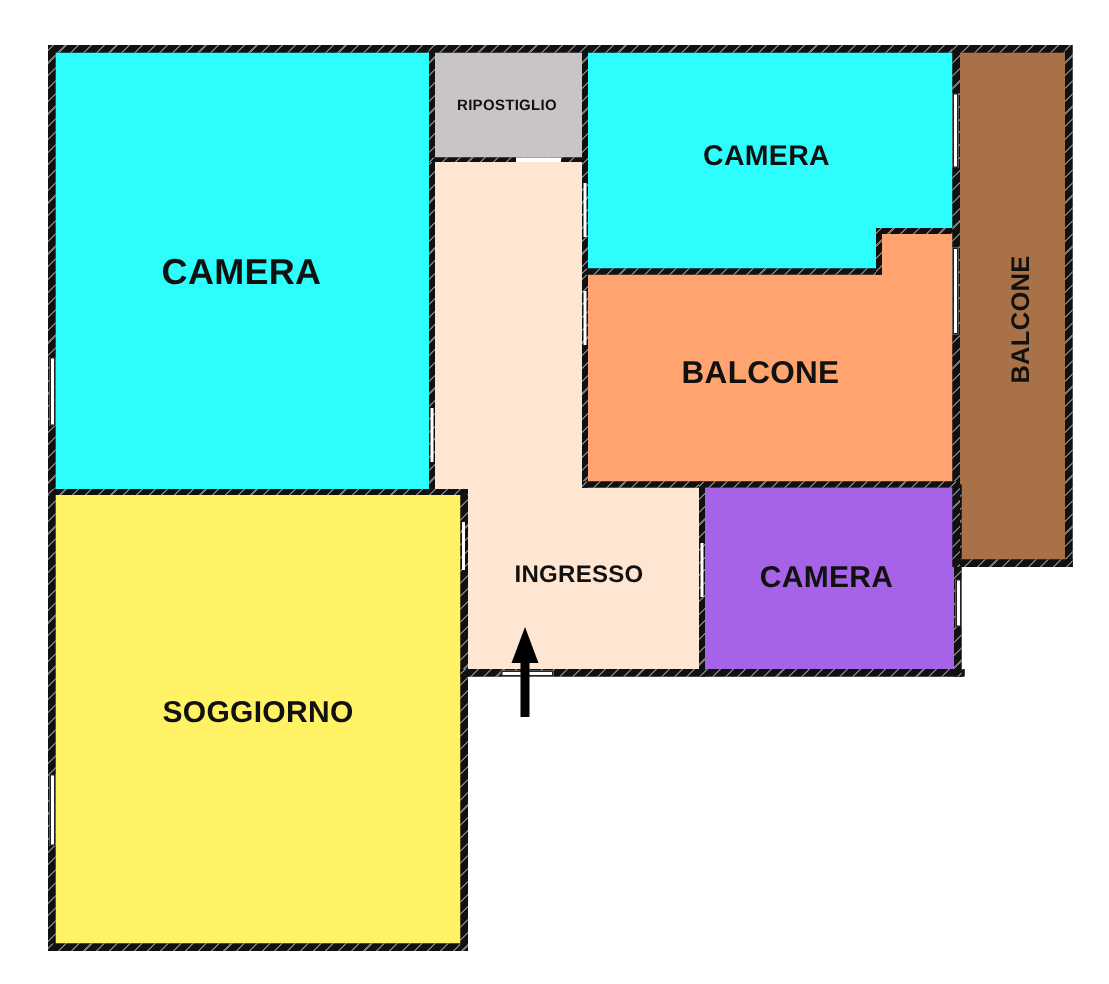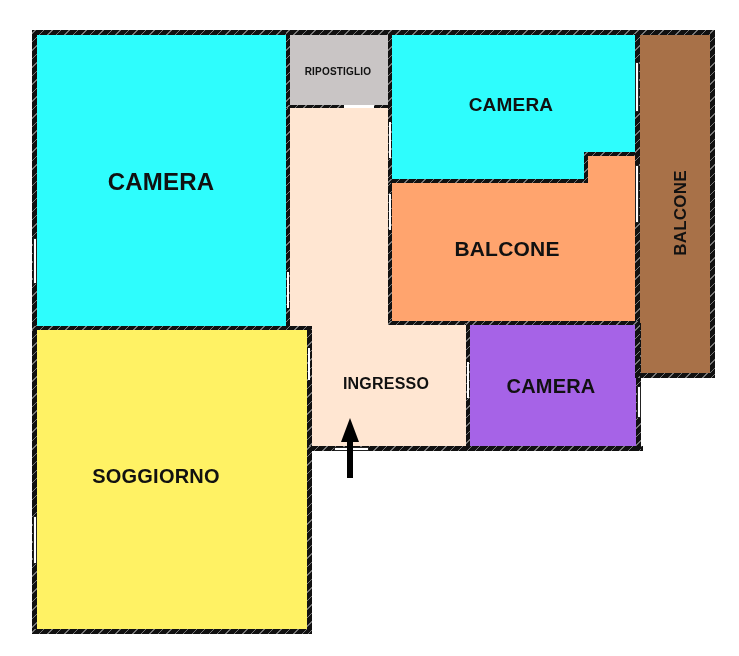--- a/index.html
+++ b/index.html
@@ -64,18 +64,18 @@
   <div class="window" style="left:637px;top:386px;width:4px;height:32px;"></div>
   <div class="window" style="left:334px;top:447px;width:35px;height:4px;"></div>
 
   <div class="label" style="left:161px;top:182px;font-size:24px;">CAMERA</div>
   <div class="label" style="left:338px;top:71px;font-size:10px;">RIPOSTIGLIO</div>
   <div class="label" style="left:511px;top:105px;font-size:19px;">CAMERA</div>
   <div class="label vertical" style="left:681px;top:213px;font-size:17px;">BALCONE</div>
   <div class="label" style="left:507px;top:249px;font-size:21px;">BALCONE</div>
   <div class="label" style="left:386px;top:384px;font-size:16px;">INGRESSO</div>
   <div class="label" style="left:551px;top:386px;font-size:20px;">CAMERA</div>
-  <div class="label" style="left:156px;top:476px;font-size:20px;text-align:center;">SOGGIORNO</div>
+  <div class="label" style="left:172px;top:476px;font-size:20px;text-align:center;">SOGGIORNO</div>
 
   <svg id="arrow" style="left:340px;top:418px;" width="20" height="62" viewBox="0 0 20 62">
     <polygon points="10,0 19,24 13,24 13,60 7,60 7,24 1,24" fill="#000000"></polygon>
   </svg>
 </div>
 
 </body></html>

